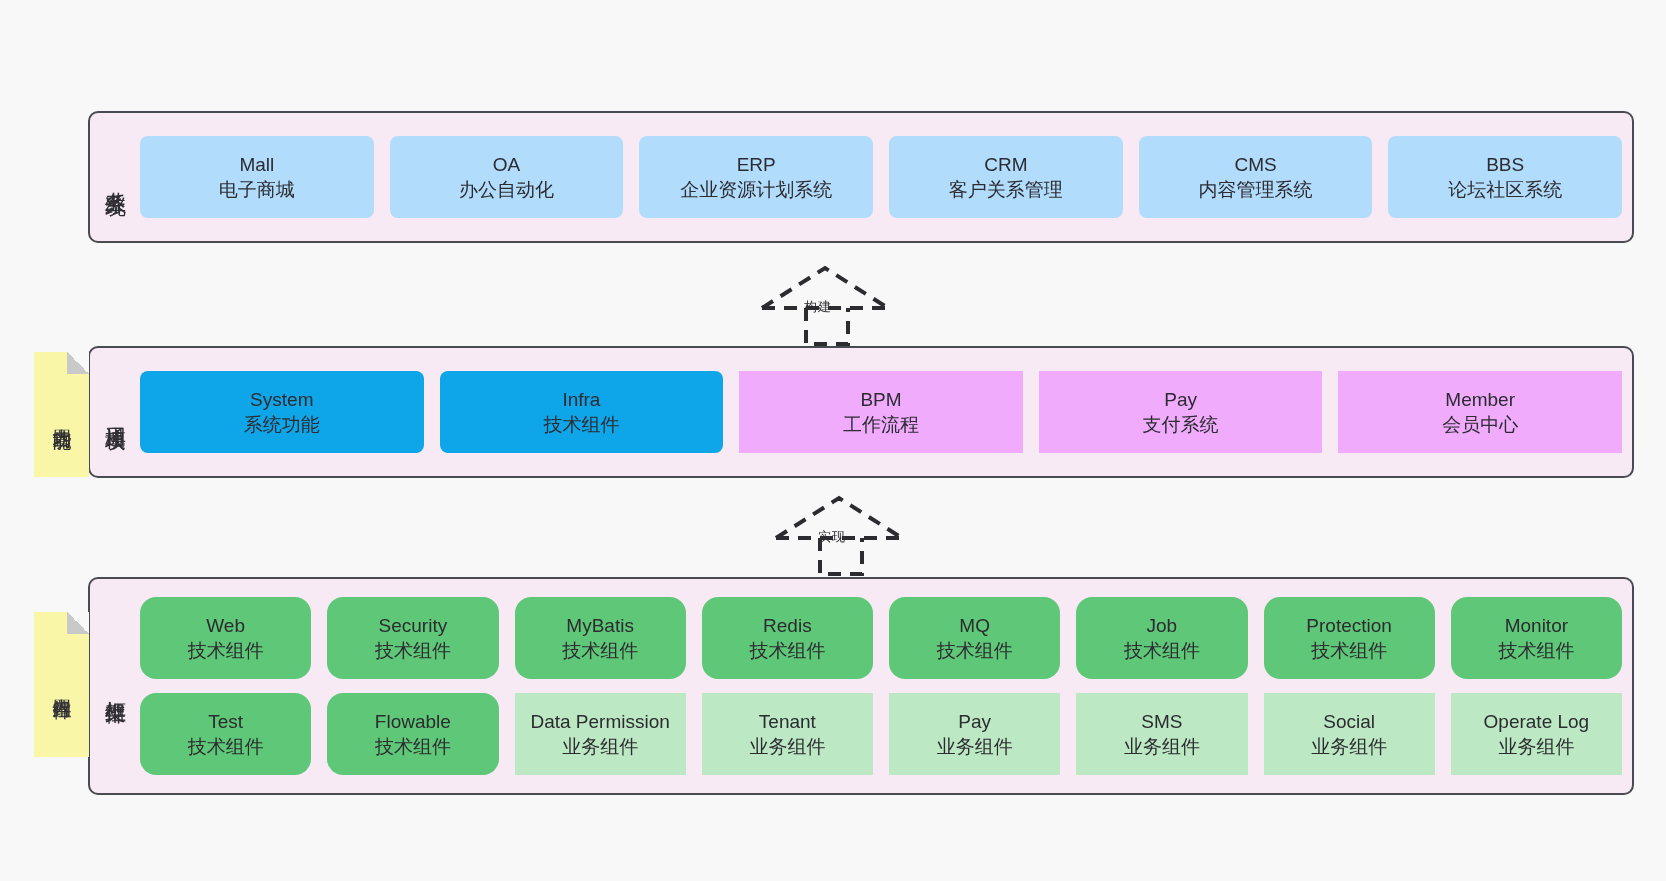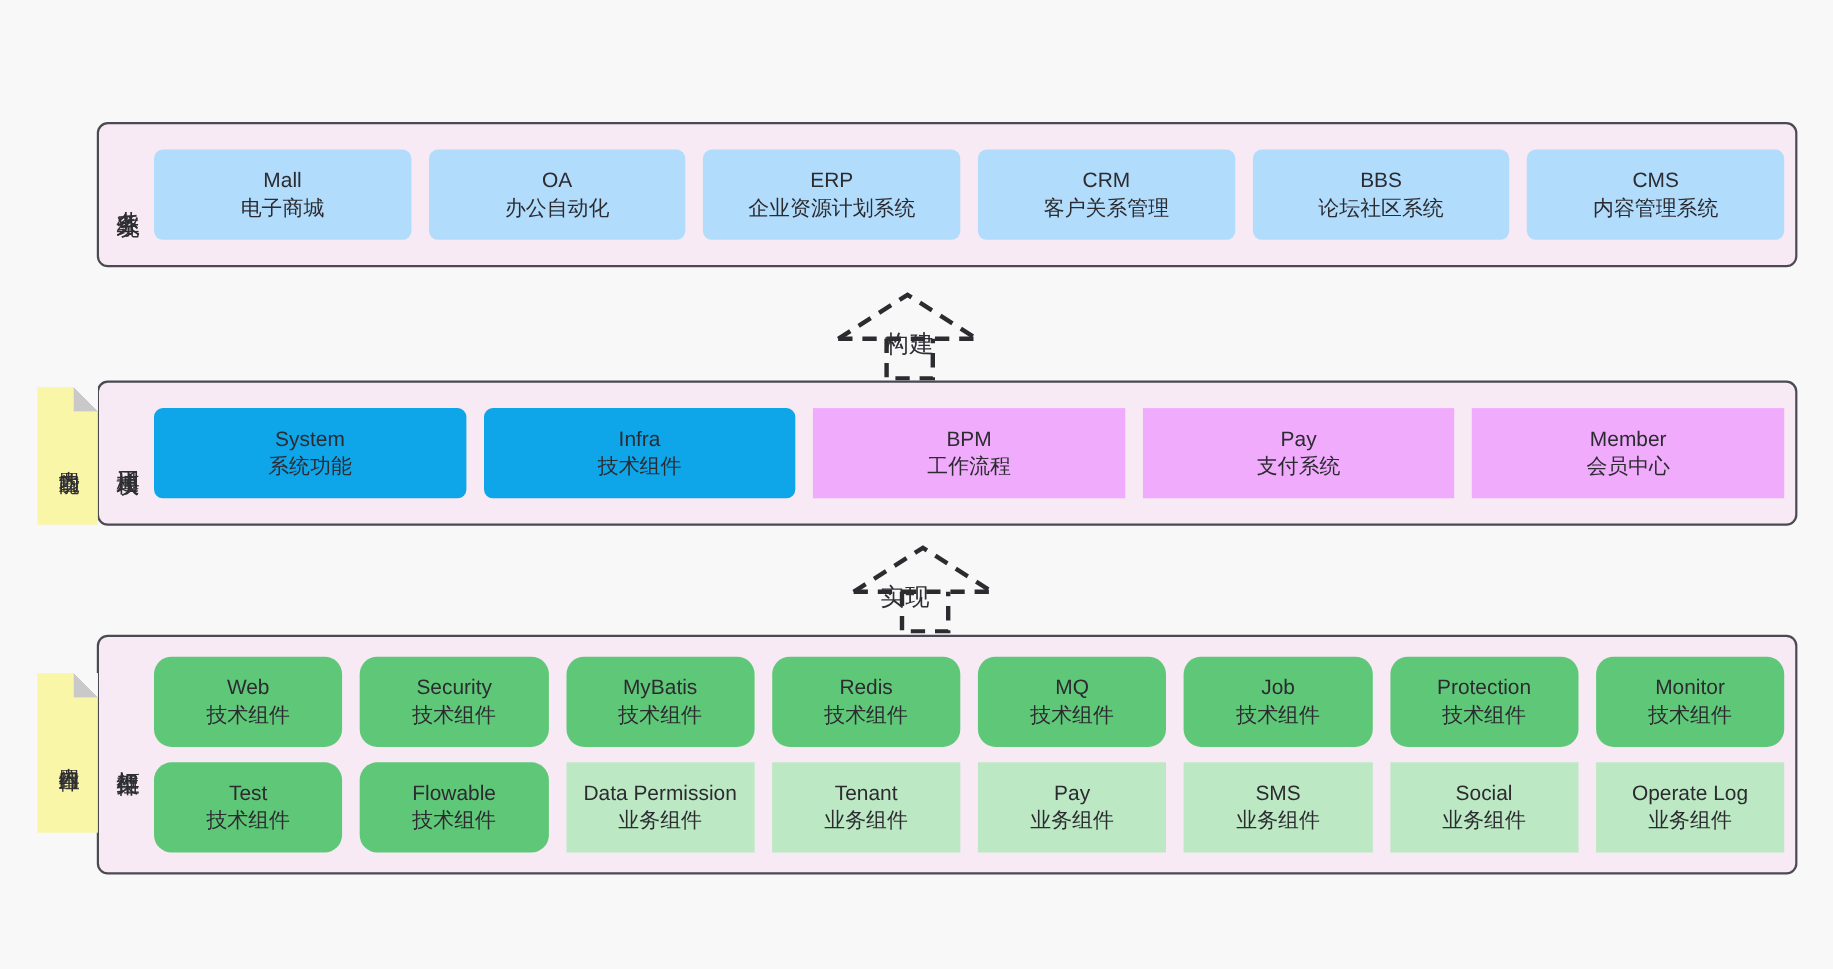--- a/index.html
+++ b/index.html
@@ -111,21 +111,21 @@
   }
 
   
   .connector {
     position: absolute;
     z-index: 3;
   }
   .connector svg { display: block; }
   .connector .conn-label {
     position: absolute;
-    font-size: 22px;
+    font-size: 13px;
     color: #2F2F33;
     white-space: nowrap;
     letter-spacing: 1px;
     background: transparent;
   }
 </style>
 </head>
 <body>
 
 <div class="layer" id="layer-business" style="left:88px; top:111px; width:1546px; height:132px;">
@@ -142,26 +142,26 @@
       </div>
       <div class="node blue">
         <span class="n-en">ERP</span>
         <span class="n-cn">企业资源计划系统</span>
       </div>
       <div class="node blue">
         <span class="n-en">CRM</span>
         <span class="n-cn">客户关系管理</span>
       </div>
       <div class="node blue">
+        <span class="n-en">CMS</span>
+        <span class="n-cn">内容管理系统</span>
+      </div>
+      <div class="node blue">
         <span class="n-en">BBS</span>
         <span class="n-cn">论坛社区系统</span>
-      </div>
-      <div class="node blue">
-        <span class="n-en">CMS</span>
-        <span class="n-cn">内容管理系统</span>
       </div>
     </div>
   </div>
 </div>
 
 <div class="connector" id="connector-build" style="left:758px; top:262px; width:150px; height:84px;">
   <svg width="150" height="84" viewBox="0 0 150 84">
     <path d="M 4 46 L 67 6 L 130 46" fill="none" stroke="#2B2B30" stroke-width="4" stroke-dasharray="13 9" stroke-linecap="butt"></path>
     <path d="M 4 46 L 130 46" fill="none" stroke="#2B2B30" stroke-width="4" stroke-dasharray="13 9"></path>
     <path d="M 48 46 L 48 82 L 90 82 L 90 46" fill="none" stroke="#2B2B30" stroke-width="4" stroke-dasharray="13 9"></path>
@@ -201,21 +201,21 @@
     </div>
   </div>
 </div>
 
 <div class="connector" id="connector-implement" style="left:772px; top:492px; width:150px; height:84px;">
   <svg width="150" height="84" viewBox="0 0 150 84">
     <path d="M 4 46 L 67 6 L 130 46" fill="none" stroke="#2B2B30" stroke-width="4" stroke-dasharray="13 9" stroke-linecap="butt"></path>
     <path d="M 4 46 L 130 46" fill="none" stroke="#2B2B30" stroke-width="4" stroke-dasharray="13 9"></path>
     <path d="M 48 46 L 48 82 L 90 82 L 90 46" fill="none" stroke="#2B2B30" stroke-width="4" stroke-dasharray="13 9"></path>
   </svg>
-  <span class="conn-label" style="left:28px; top:36px;">实现</span>
+  <span class="conn-label" style="left:46px; top:36px;">实现</span>
 </div>
 
 <div class="note" id="note-framework" style="left:34px; top:612px; width:55px; height:145px;">
   <span class="fold"></span>
   <span>内置组件</span>
 </div>
 
 <div class="layer" id="layer-framework" style="left:88px; top:577px; width:1546px; height:218px;">
   <div class="layer-title">框架组件</div>
   <div class="layer-body">

